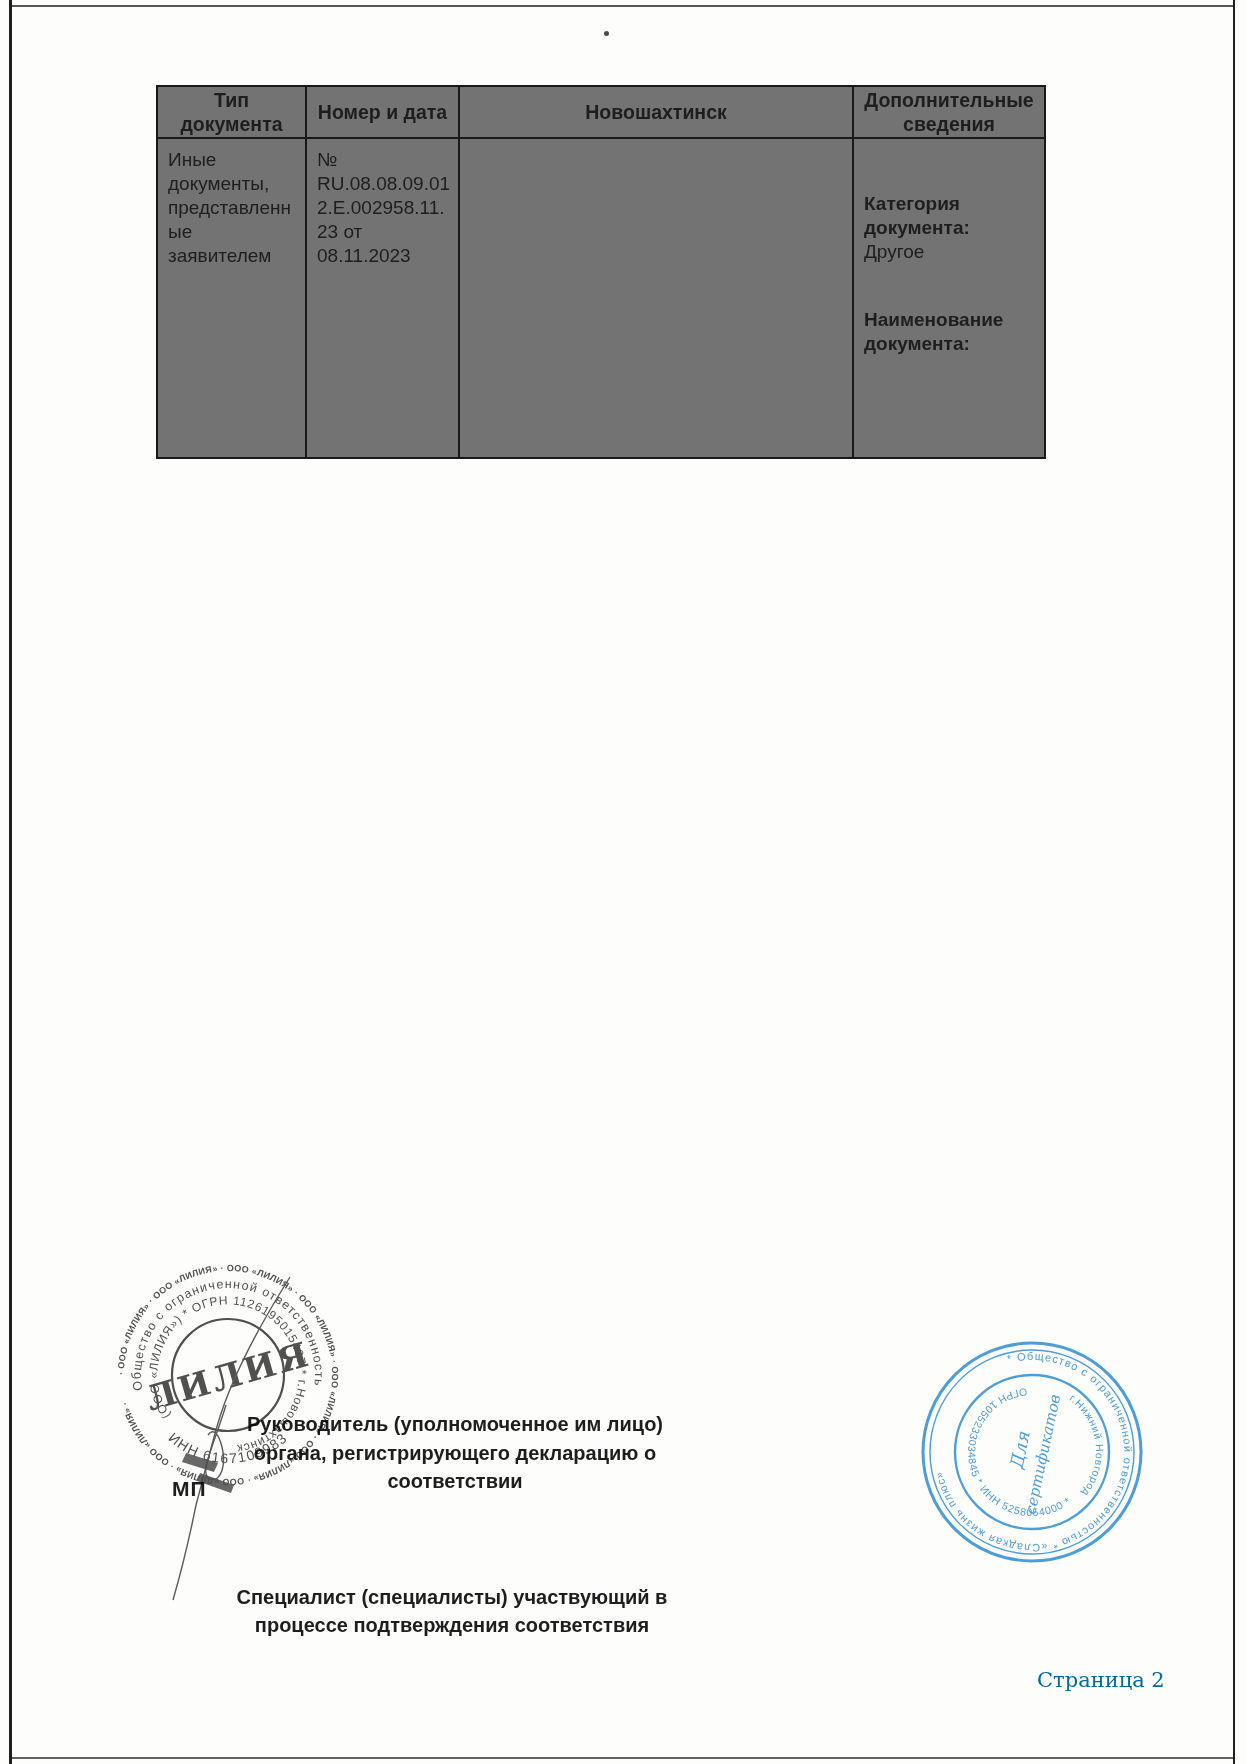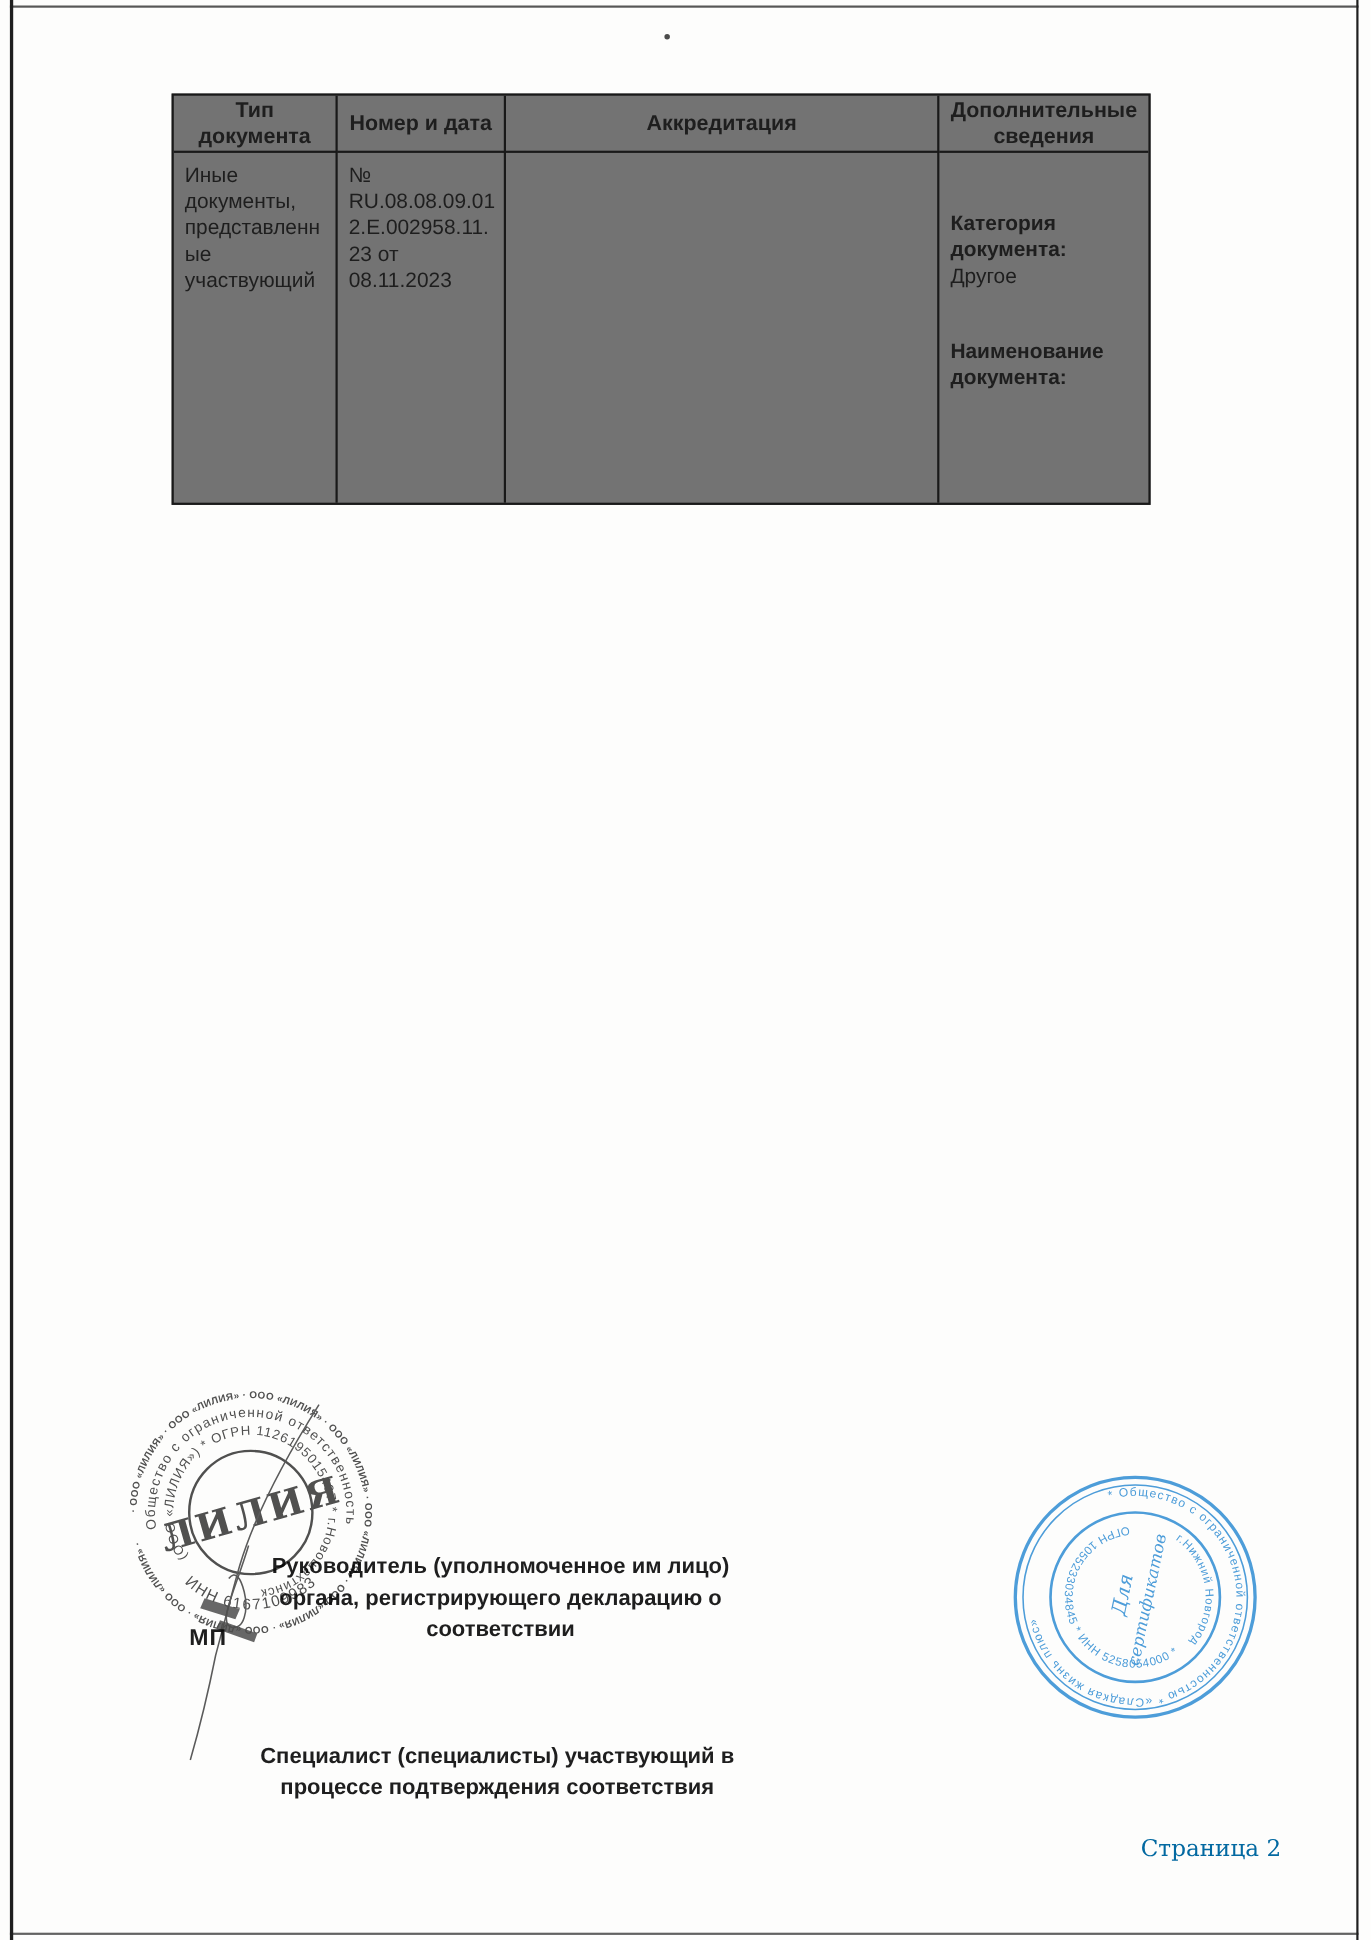--- a/index.html
+++ b/index.html
@@ -68,29 +68,29 @@
 
 <div class="abs edge" id="edge-left"></div>
 <div class="abs edge" id="edge-right"></div>
 <div class="abs edge" id="edge-top"></div>
 <div class="abs edge" id="edge-bottom"></div>
 <div class="abs" id="speck"></div>
 
 <div class="abs" id="doc-table">
   <div class="cell th vline">Тип документа</div>
   <div class="cell th vline">Номер и дата</div>
-  <div class="cell th vline">Аккредитация</div>
+  <div class="cell th vline">Новошахтинск</div>
   <div class="cell th pre">Дополнительные
 сведения</div>
 
   <div class="cell td vline pre">Иные
 документы,
 представленн
 ые
-участвующий</div>
+заявителем</div>
   <div class="cell td vline pre">№
 RU.08.08.09.01
 2.Е.002958.11.
 23 от
 08.11.2023</div>
   <div class="cell td vline"></div>
   <div class="cell td">
     <div class="seg b pre">Категория
 документа:</div>
     <div class="seg pre">Другое</div>

